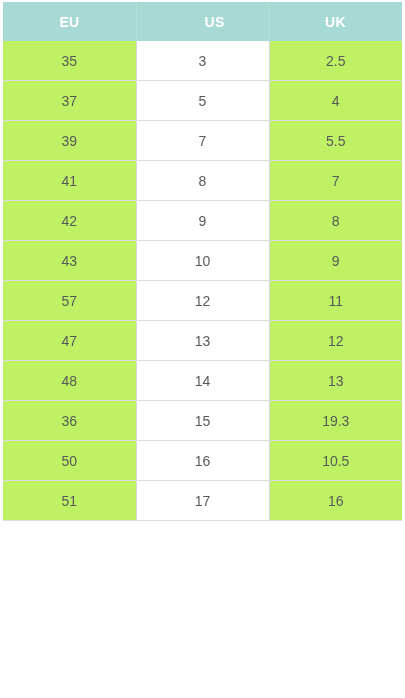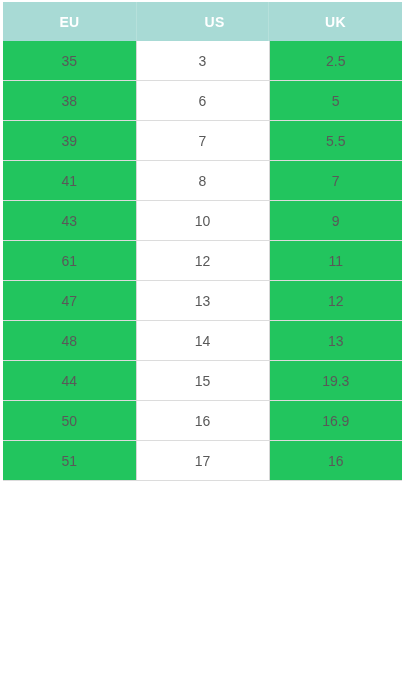--- a/index.html
+++ b/index.html
@@ -55,21 +55,21 @@
   
   tbody td {
     height: 39px;
     font-size: 14px;
     font-weight: normal;
     color: #595959;
     text-align: center;
     vertical-align: middle;
     padding: 0;
     border-bottom: 1px solid #dcdcdc;
-    background: #22c55e;
+    background: #bef264;
   }
   tbody td.cell-us {
     background: #ffffff;
     border-left: 1px solid #d6d6d6;
     border-right: 1px solid #d6d6d6;
   }
   tbody tr:last-child td {
     border-bottom: 1px solid #dcdcdc;
   }
 </style>
@@ -90,63 +90,68 @@
         <th class="th-uk">UK</th>
       </tr>
     </thead>
     <tbody id="table-body">
         <tr>
           <td class="cell-eu">35</td>
           <td class="cell-us">3</td>
           <td class="cell-uk">2.5</td>
         </tr>
         <tr>
-          <td class="cell-eu">38</td>
-          <td class="cell-us">6</td>
-          <td class="cell-uk">5</td>
+          <td class="cell-eu">37</td>
+          <td class="cell-us">5</td>
+          <td class="cell-uk">4</td>
         </tr>
         <tr>
           <td class="cell-eu">39</td>
           <td class="cell-us">7</td>
           <td class="cell-uk">5.5</td>
         </tr>
         <tr>
           <td class="cell-eu">41</td>
           <td class="cell-us">8</td>
           <td class="cell-uk">7</td>
         </tr>
         <tr>
+          <td class="cell-eu">42</td>
+          <td class="cell-us">9</td>
+          <td class="cell-uk">8</td>
+        </tr>
+        <tr>
           <td class="cell-eu">43</td>
           <td class="cell-us">10</td>
           <td class="cell-uk">9</td>
         </tr>
         <tr>
-          <td class="cell-eu">61</td>
+          <td class="cell-eu">57</td>
           <td class="cell-us">12</td>
           <td class="cell-uk">11</td>
         </tr>
         <tr>
           <td class="cell-eu">47</td>
           <td class="cell-us">13</td>
           <td class="cell-uk">12</td>
         </tr>
         <tr>
           <td class="cell-eu">48</td>
           <td class="cell-us">14</td>
           <td class="cell-uk">13</td>
         </tr>
         <tr>
-          <td class="cell-eu">44</td>
+          <td class="cell-eu">36</td>
           <td class="cell-us">15</td>
           <td class="cell-uk">19.3</td>
         </tr>
         <tr>
           <td class="cell-eu">50</td>
           <td class="cell-us">16</td>
-          <td class="cell-uk">16.9</td>
+          <td class="cell-uk">10.5</td>
         </tr>
         <tr>
           <td class="cell-eu">51</td>
           <td class="cell-us">17</td>
           <td class="cell-uk">16</td>
         </tr>
       </tbody>
   </table>
 </div>
 

